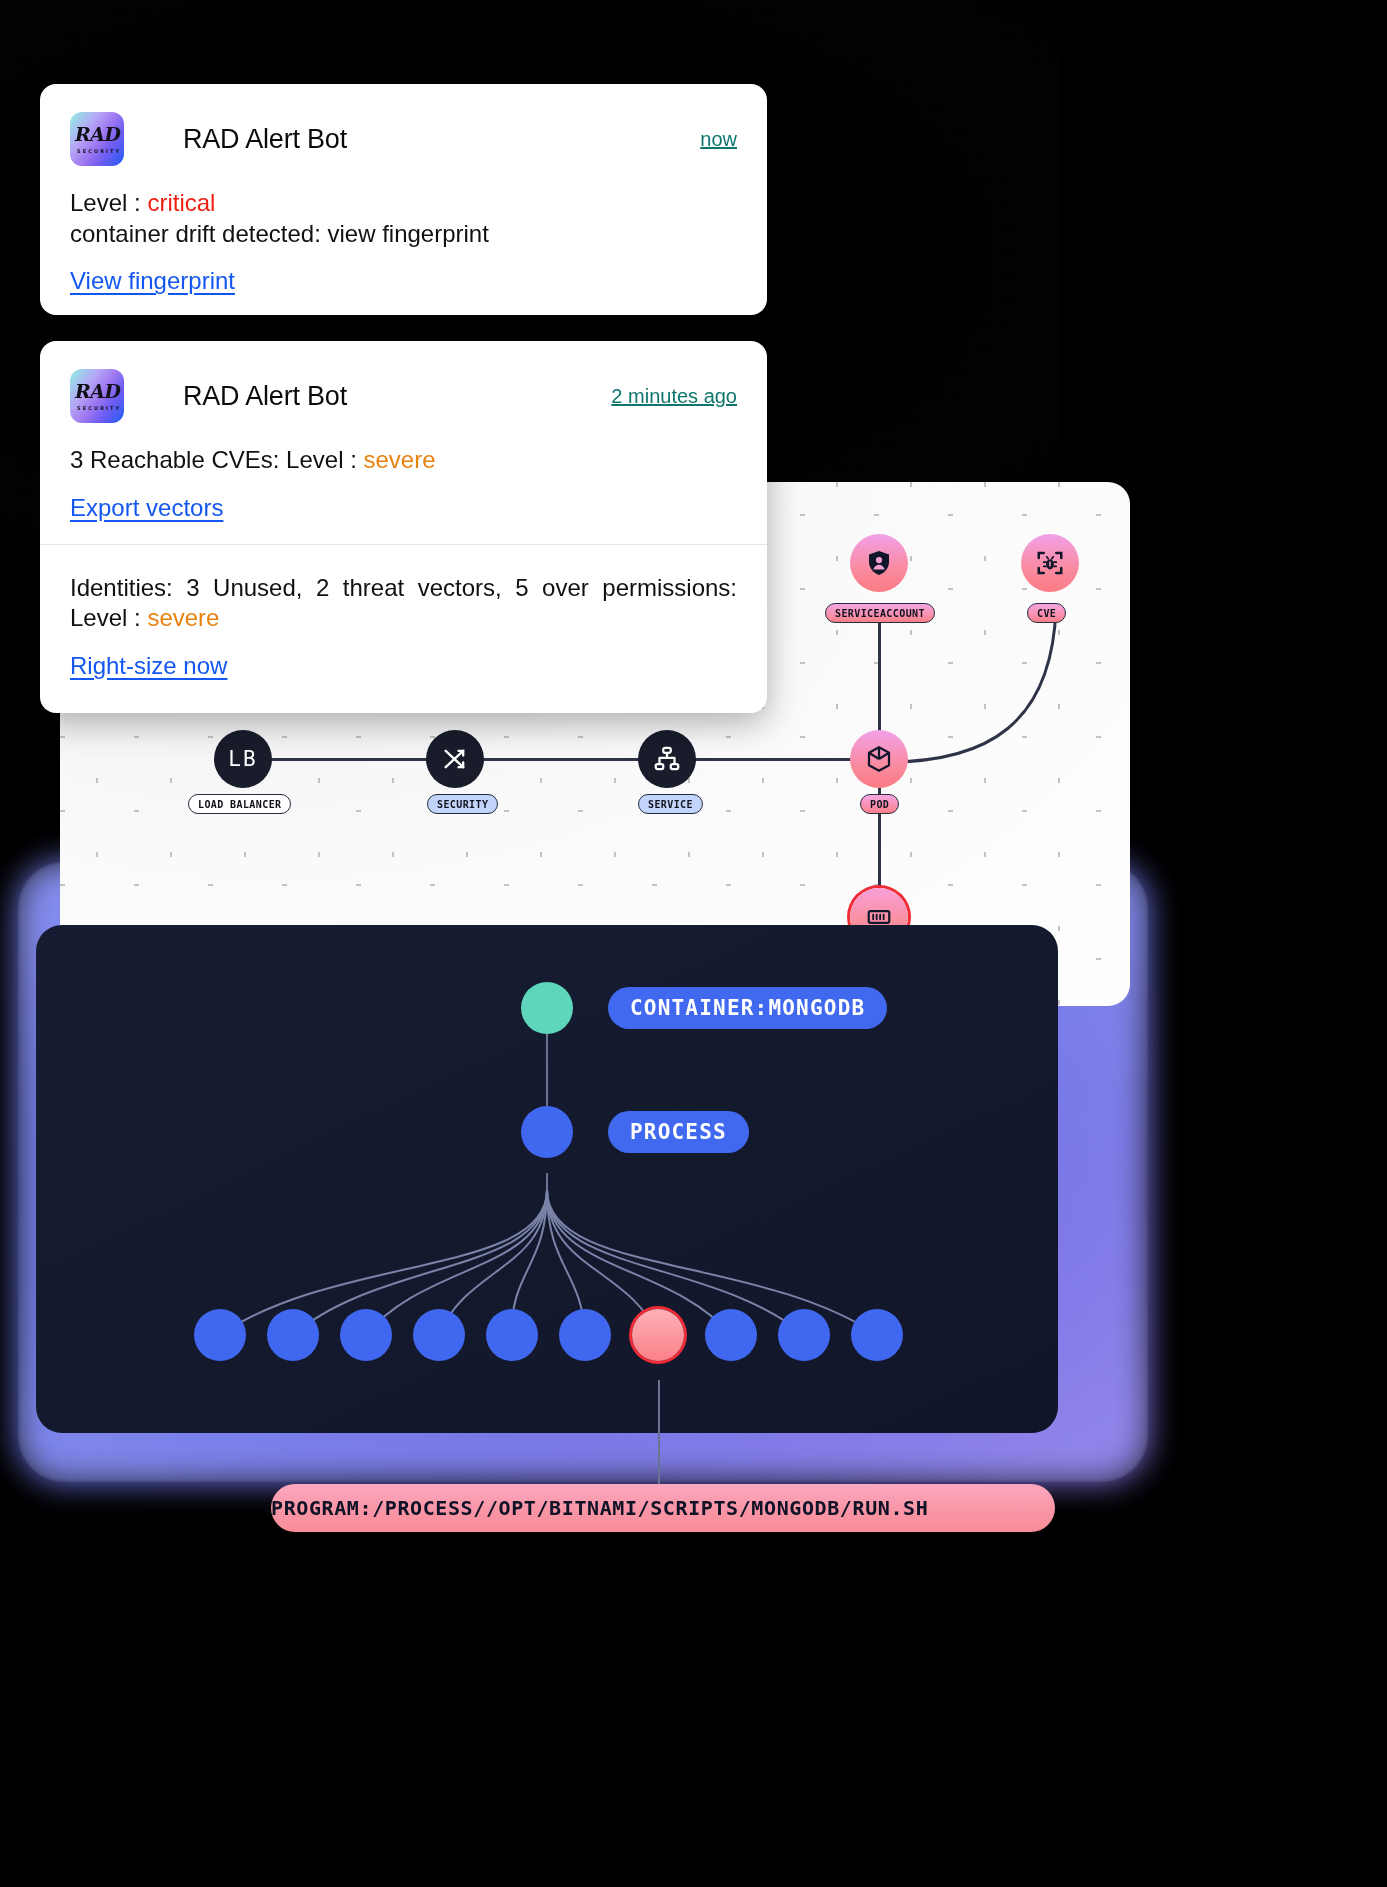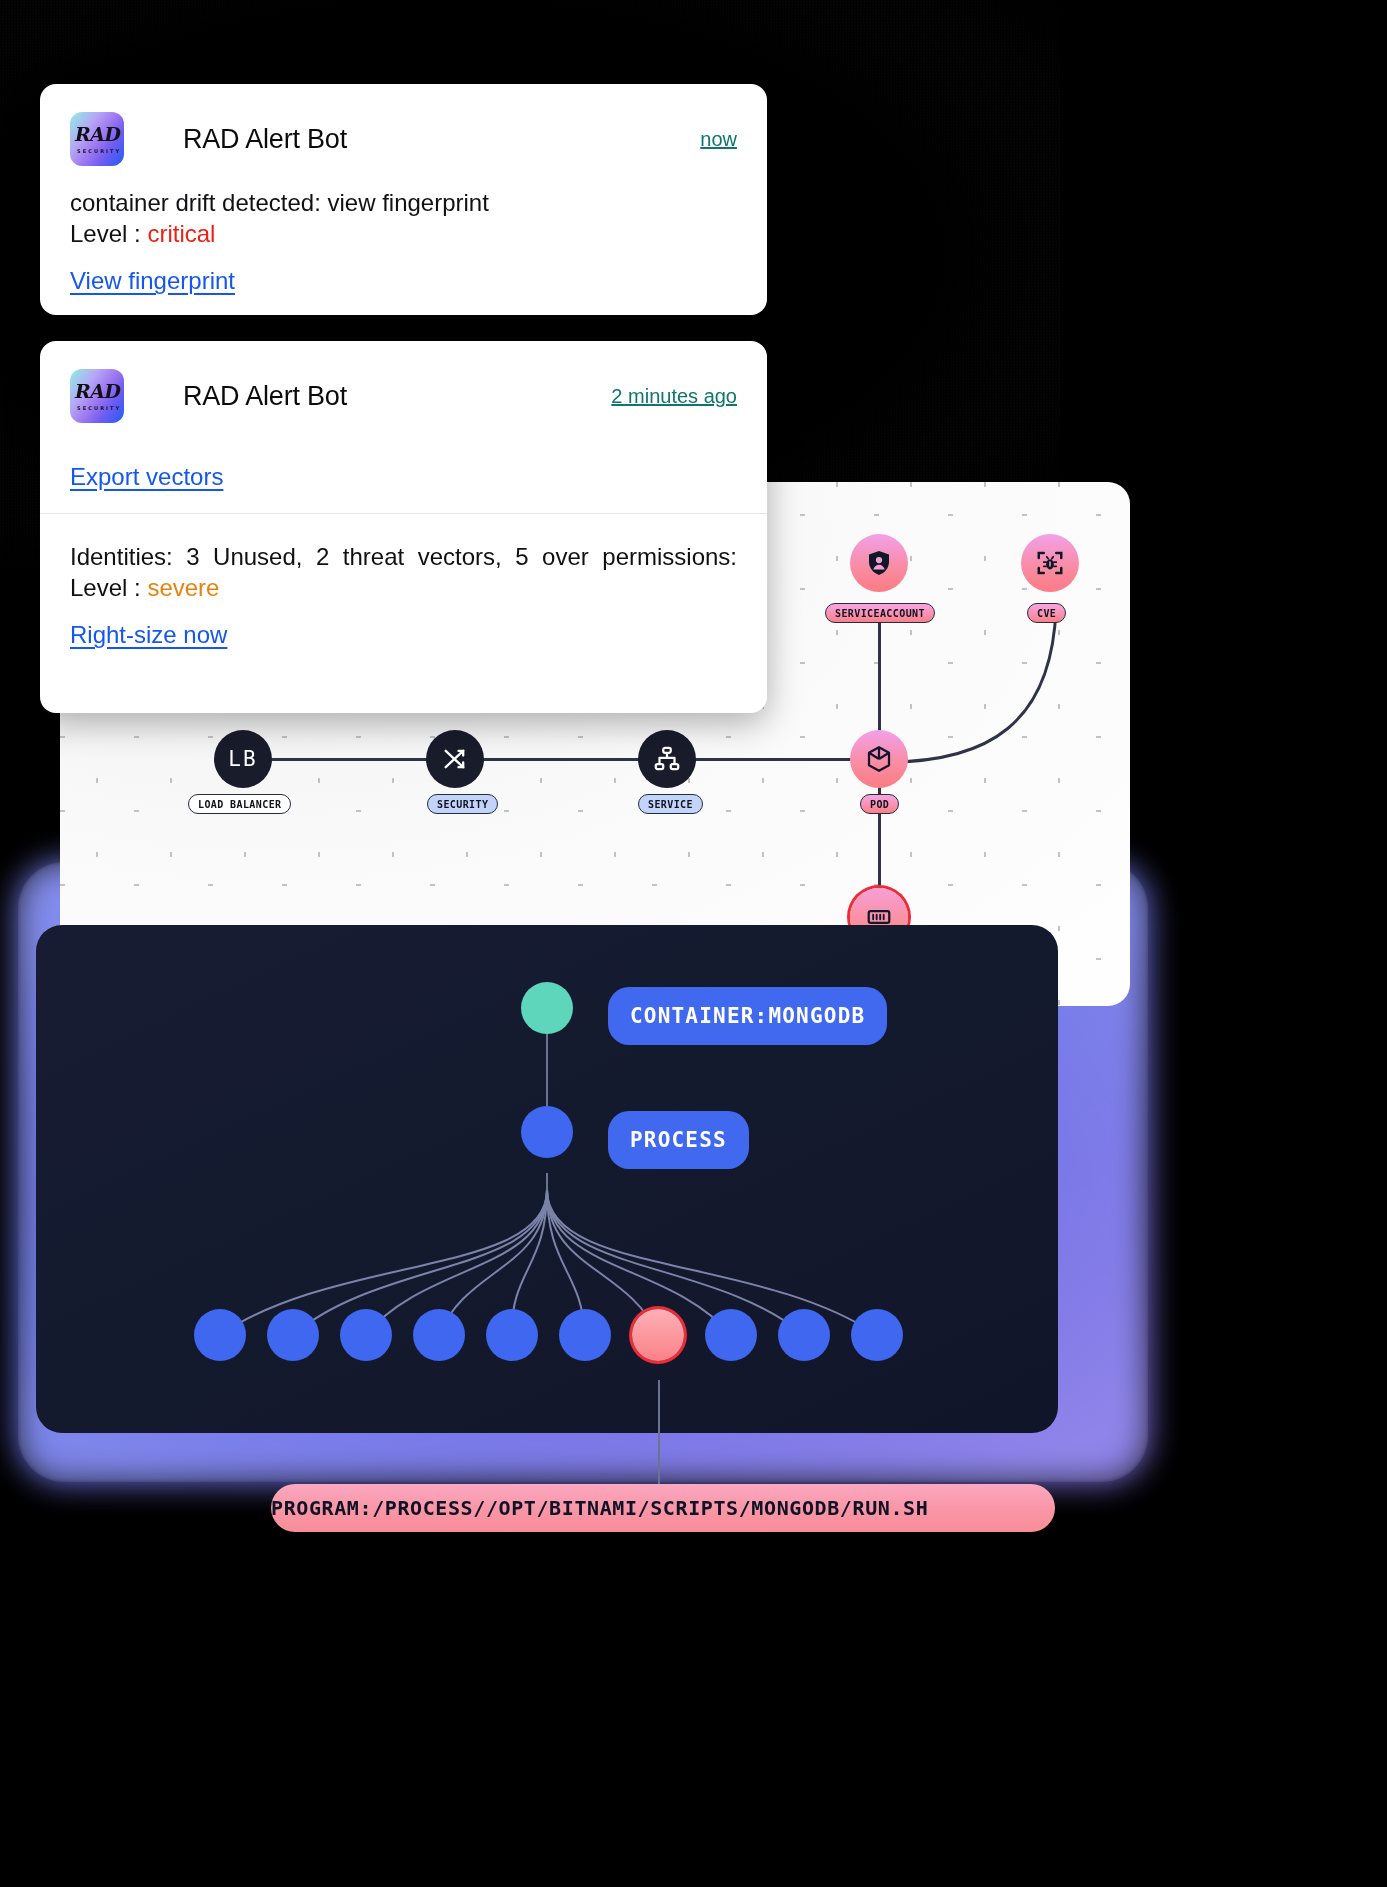--- a/index.html
+++ b/index.html
@@ -143,21 +143,21 @@
   
   #process-panel{
     position:absolute; left:36px; top:925px; width:1022px; height:508px;
     border-radius:26px;
     background: linear-gradient(155deg,#171c33 0%, #141a2e 45%, #11152a 100%);
     overflow:hidden;
   }
   #process-svg{ position:absolute; left:0; top:0; }
   .proc-node{ position:absolute; border-radius:50%; }
   .proc-pill{
-    position:absolute; height:58px; padding:0 22px; border-radius:21px;
+    position:absolute; height:42px; padding:0 22px; border-radius:21px;
     background:#4169f0; display:flex; align-items:center;
     font-family:"DejaVu Sans Mono","Liberation Mono",monospace;
     font-size:21px; font-weight:700; color:#fff; letter-spacing:1.2px;
     white-space:nowrap;
   }
   #bottom-program-pill{
     position:absolute; left:271px; top:1484px; width:784px; height:48px;
     border-radius:24px;
     background: linear-gradient(180deg,#fba8c0 0%, #f995a6 55%, #f98d97 100%);
     display:flex; align-items:center; justify-content:flex-start;
@@ -291,38 +291,41 @@
 <div class="notif-card" id="notif-card-1">
   <div class="notif-head">
     <div class="bot-logo">
       <div class="rad">RAD</div>
       <div class="sec">SECURITY</div>
     </div>
     <div class="bot-name">RAD Alert Bot</div>
     <div class="notif-time">now</div>
   </div>
   <div class="notif-body">
-    <div class="notif-line">container drift detected: view fingerprint</div>
     <div class="notif-line">
       <span>Level : </span><span class="lvl-critical">critical</span>
     </div>
+    <div class="notif-line">container drift detected: view fingerprint</div>
     <a class="notif-link">View fingerprint</a>
   </div>
 </div>
 
 <div class="notif-card" id="notif-card-2">
   <div class="notif-head">
     <div class="bot-logo">
       <div class="rad">RAD</div>
       <div class="sec">SECURITY</div>
     </div>
     <div class="bot-name">RAD Alert Bot</div>
     <div class="notif-time">2 minutes ago</div>
   </div>
   <div class="notif-body">
+    <div class="notif-line">
+      <span>3 Reachable CVEs: Level : </span><span class="lvl-severe">severe</span>
+    </div>
     <a class="notif-link">Export vectors </a>
   </div>
   <div class="notif-div"></div>
   <div id="notif-sec-2">
     <div class="notif-line notif-justify">
       <span>Identities: 3 Unused, 2 threat vectors, 5 over permissions: Level : </span><span class="lvl-severe">severe</span>
     </div>
     <a class="notif-link">Right-size now</a>
   </div>
 </div>

